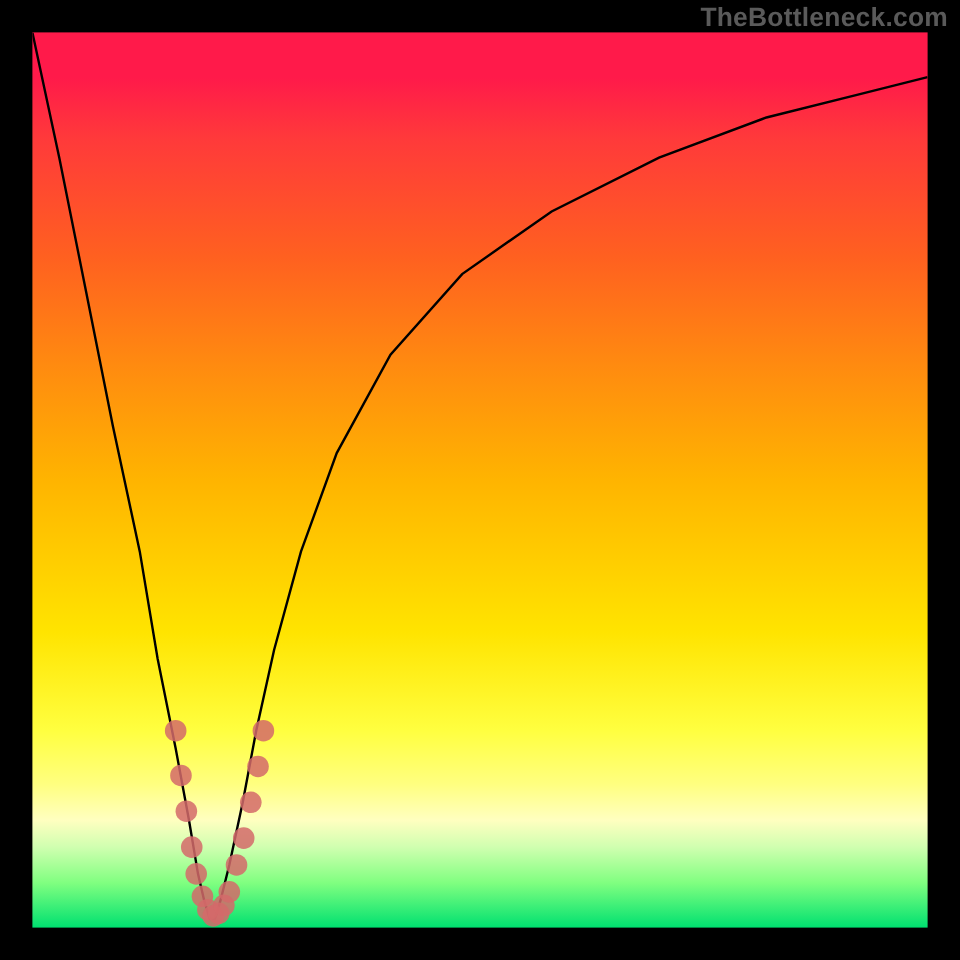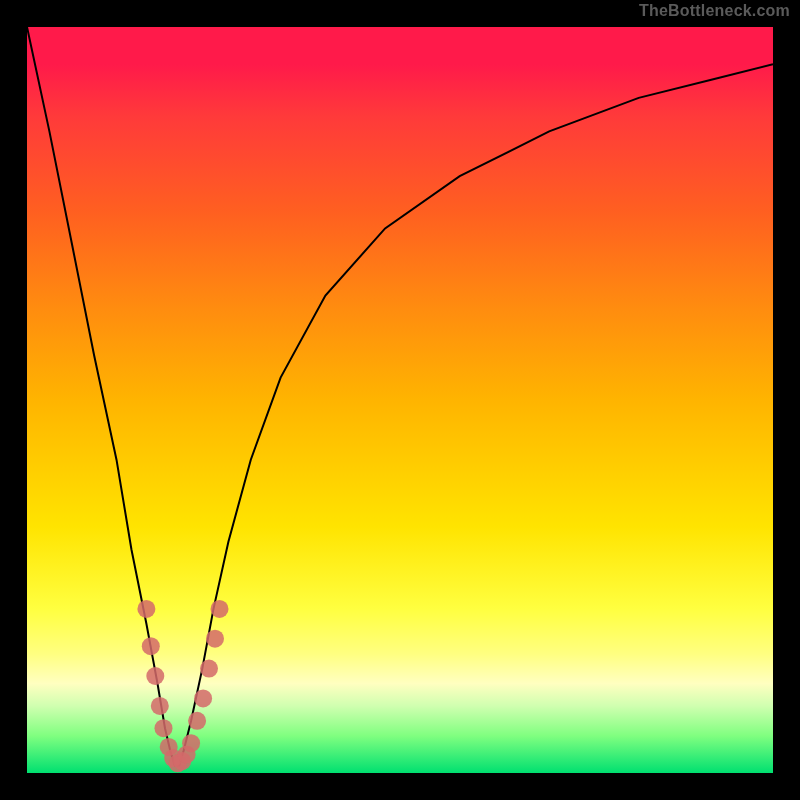--- a/index.html
+++ b/index.html
@@ -43,21 +43,21 @@
     position: absolute;
     left: 0;
     top: 0;
     width: 746px;
     height: 746px;
   }
   .watermark {
     position: absolute;
     top: 2px;
     right: 10px;
-    font-size: 16px;
+    font-size: 22px;
     font-weight: 600;
     color: #5a5a5a;
     letter-spacing: 0.2px;
   }
 </style>
 </head>
 <body>
 
 <div class="frame">
   <div class="plot-area">

